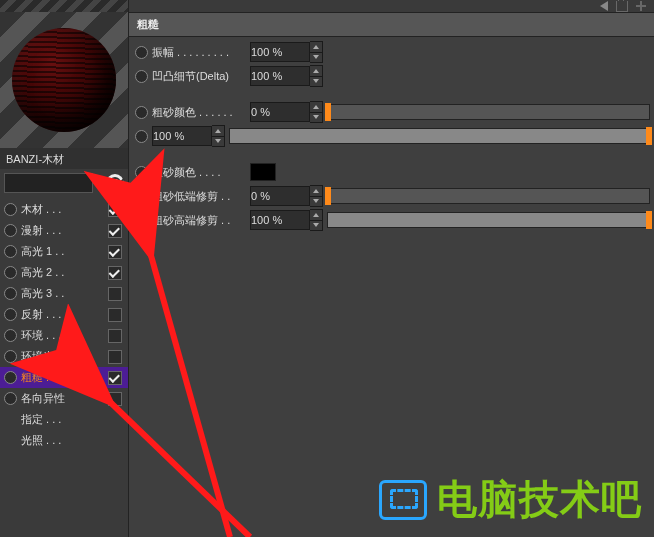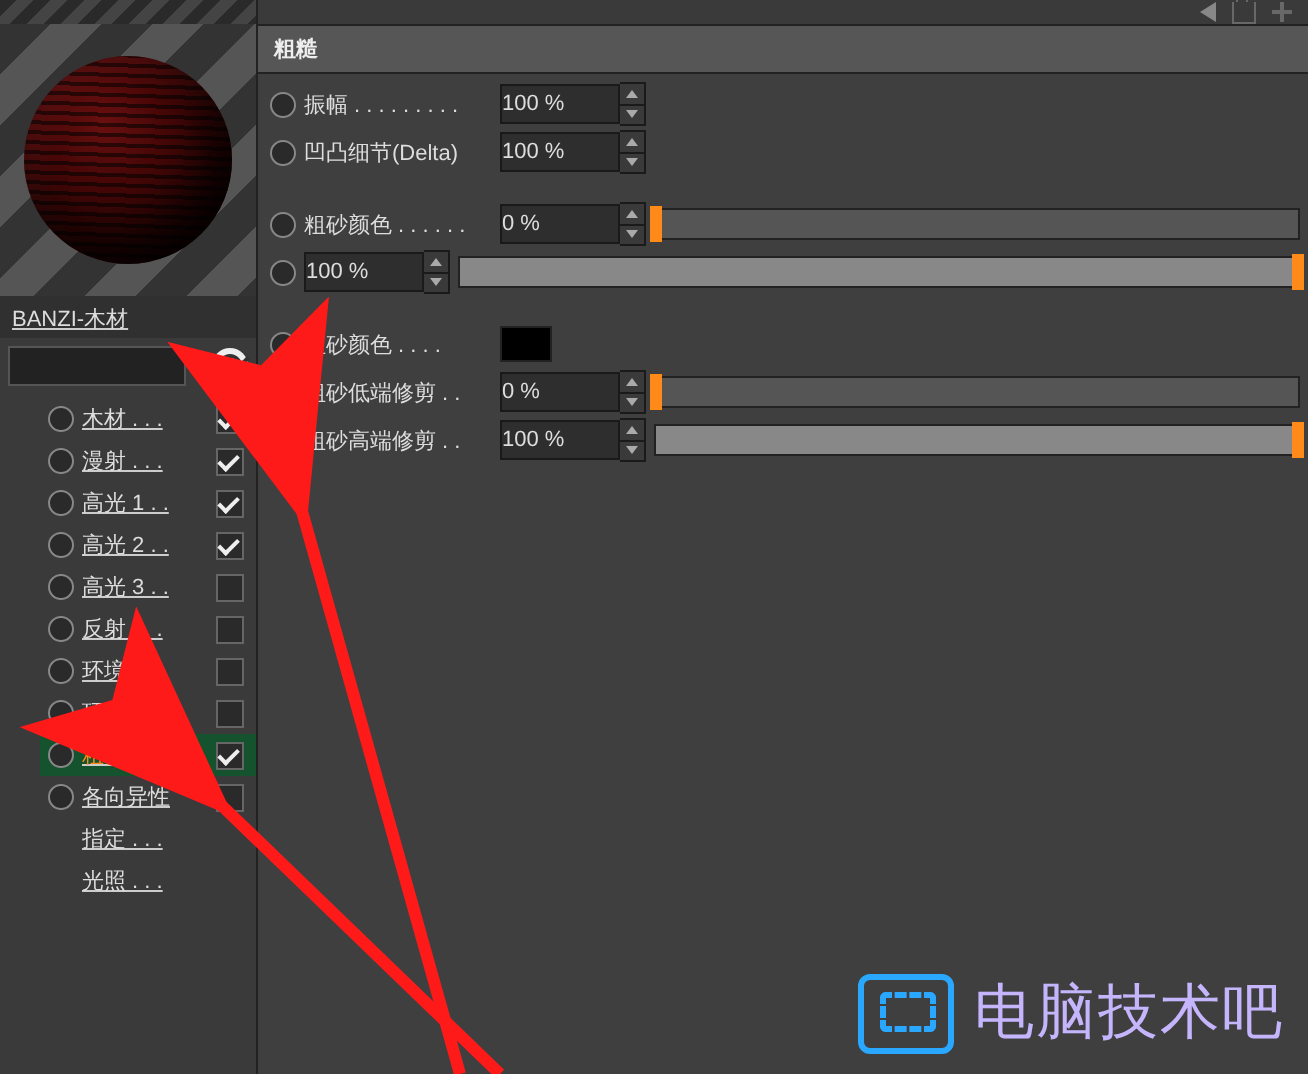--- a/index.html
+++ b/index.html
@@ -1,32 +1,32 @@
 <!DOCTYPE html>
 <html><head>
 <meta charset="utf-8">
 <style>
   html,body{margin:0;padding:0;width:654px;height:537px;background:#3a3a3a;font-family:"Microsoft YaHei",Arial,sans-serif;font-size:11px;color:#ccc;overflow:hidden;position:relative;}
   .app{display:flex;width:654px;height:537px;}
   
-  .left{width:128px;background:#3a3a3a;display:flex;flex-direction:column;text-decoration:underline;}
+  .left{width:128px;background:#3a3a3a;display:flex;flex-direction:column;}
   .topstrip{height:12px;background:repeating-linear-gradient(135deg,#2a2a2a 0 6px,#444 6px 12px);}
   .preview{height:136px;background:repeating-linear-gradient(135deg,#333 0 18px,#555 18px 36px);display:flex;align-items:center;justify-content:center;}
   .sphere{width:104px;height:104px;border-radius:50%;background:radial-gradient(circle at 38% 32%,#6a1010 0%,#4a0808 30%,#2a0404 70%,#100202 100%);box-shadow:inset -10px -14px 24px rgba(0,0,0,.8),inset 6px 8px 14px rgba(120,30,30,.4);position:relative;overflow:hidden;}
   .sphere::after{content:"";position:absolute;inset:0;background:repeating-linear-gradient(2deg,rgba(0,0,0,.55) 0 2px,transparent 2px 5px);mix-blend-mode:multiply;border-radius:50%;}
   .matname{padding:4px 6px 2px 6px;background:#303030;color:#ddd;}
   .searchrow{display:flex;align-items:center;gap:4px;padding:4px 4px 6px 4px;}
   .searchbox{flex:1;height:18px;background:#222;border:1px solid #555;}
   .tri{width:0;height:0;border-left:5px solid #aaa;border-top:4px solid transparent;border-bottom:4px solid transparent;}
   .ico-circ{width:18px;height:18px;border-radius:50%;background:#eee;position:relative;}
   .ico-circ::after{content:"";position:absolute;left:3px;top:3px;width:12px;height:12px;border-radius:50%;border:2px solid #333;box-sizing:border-box;}
   .ico-circ::before{content:"";position:absolute;right:1px;top:1px;width:7px;height:7px;border-left:2px solid #333;border-bottom:2px solid #333;transform:rotate(-45deg);}
-  .chanlist{display:flex;flex-direction:column;margin-left:20px;}
+  .chanlist{display:flex;flex-direction:column;}
   .chan{display:flex;align-items:center;height:21px;padding-left:4px;gap:4px;}
-  .chan.sel{background:#14532d;justify-content:center;}
+  .chan.sel{background:#4c1d95;justify-content:center;}
   .radio{width:11px;height:11px;border:1px solid #888;border-radius:50%;background:#2a2a2a;flex:0 0 11px;}
   .chan-label{flex:1;color:#ddd;white-space:nowrap;overflow:hidden;}
   .chan.sel .chan-label{color:#ff8a1a;}
   .chbox{width:12px;height:12px;border:1px solid #666;background:#2a2a2a;margin-right:6px;display:flex;align-items:center;justify-content:center;}
   .chbox.ck::after{content:"";width:8px;height:4px;border-left:2px solid #eee;border-bottom:2px solid #eee;transform:rotate(-45deg) translate(0,-1px);}
   .chan.nobox .chbox{visibility:hidden;}
   .chan.norad .radio{visibility:hidden;}
   
   .right{flex:1;display:flex;flex-direction:column;background:#3f3f3f;border-left:1px solid #222;}
   .toprow{height:12px;background:#3a3a3a;display:flex;justify-content:flex-end;align-items:center;gap:8px;padding-right:8px;}
@@ -51,21 +51,21 @@
   .spin .dn::after{content:"";width:0;height:0;border-left:3px solid transparent;border-right:3px solid transparent;border-top:4px solid #aaa;}
   .slider{flex:1;height:14px;background:#555;border:1px solid #222;position:relative;margin-left:4px;}
   .slider .fill{position:absolute;left:0;top:0;bottom:0;background:#888;}
   .slider .knob{position:absolute;top:-2px;width:6px;height:18px;background:#ff8a1a;}
   .swatch{width:24px;height:16px;background:#000;border:1px solid #222;margin-left:0;}
   .sep{height:10px;}
   
   .wm{position:absolute;right:12px;bottom:10px;display:flex;align-items:center;gap:10px;}
   .wm-ico{width:42px;height:34px;border:3px solid #2aa7ff;border-radius:6px;position:relative;}
   .wm-ico::before{content:"";position:absolute;left:8px;top:6px;width:22px;height:14px;border:3px dashed #2aa7ff;border-radius:3px;}
-  .wm-txt{font-size:30px;font-weight:400;color:#c4b5fd;letter-spacing:1px;}
+  .wm-txt{font-size:40px;font-weight:700;color:#84cc16;letter-spacing:1px;}
   
   .arrows{position:absolute;left:0;top:0;pointer-events:none;}
 </style>
 </head>
 <body>
 
 <div class="app">
 
   <div class="left">
     <div class="topstrip"></div>

